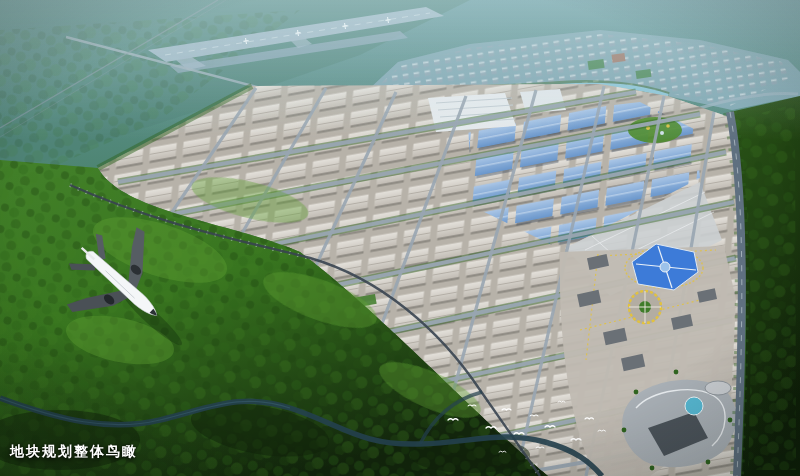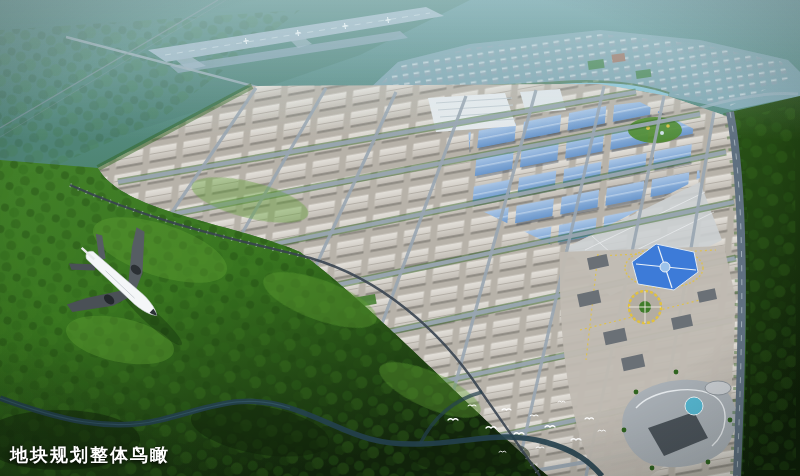--- a/index.html
+++ b/index.html
@@ -3,21 +3,21 @@
 <meta charset="utf-8">
 <style>
   html,body{margin:0;padding:0;background:#000;}
   .stage{
     position:relative;width:800px;height:476px;overflow:hidden;
     font-family:"Liberation Sans","DejaVu Sans",sans-serif;
   }
   .stage svg{position:absolute;left:0;top:0;display:block;}
   .caption{
     position:absolute;left:10px;top:443px;
-    font-size:18px;font-weight:600;letter-spacing:2px;
+    font-size:14px;font-weight:600;letter-spacing:2px;
     color:var(--caption-color,#fff);
     text-shadow:0 2px 4px rgba(0,0,0,.85),0 0 2px rgba(0,0,0,.6);
     user-select:none;
   }
   
   .road{stroke:var(--road-gray);fill:none}
   .trees{stroke:var(--tree-green);fill:none}
   .canal{stroke:var(--canal-water);fill:none}
   .riverline{stroke:var(--river-water);fill:none}
   .arterial{stroke:var(--arterial-road);fill:none}

